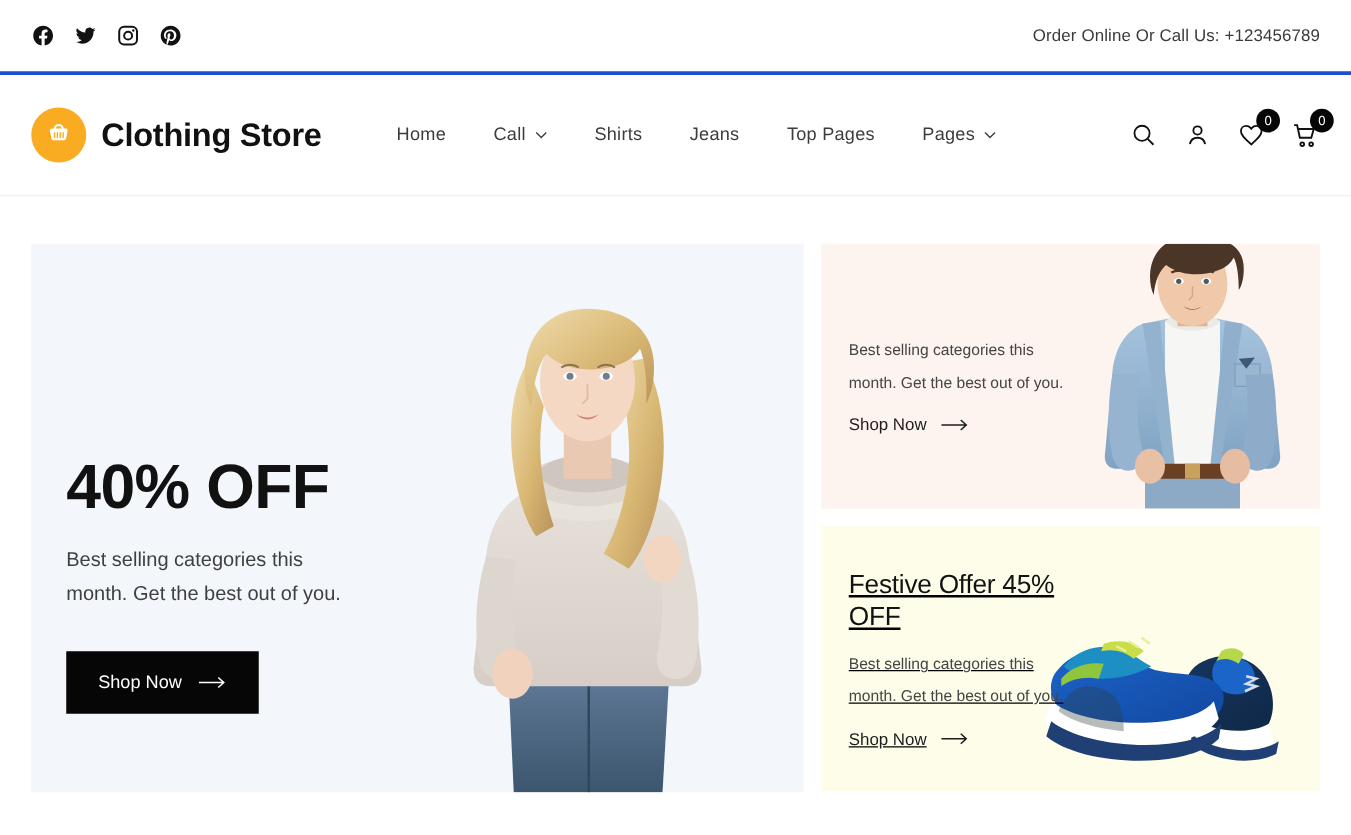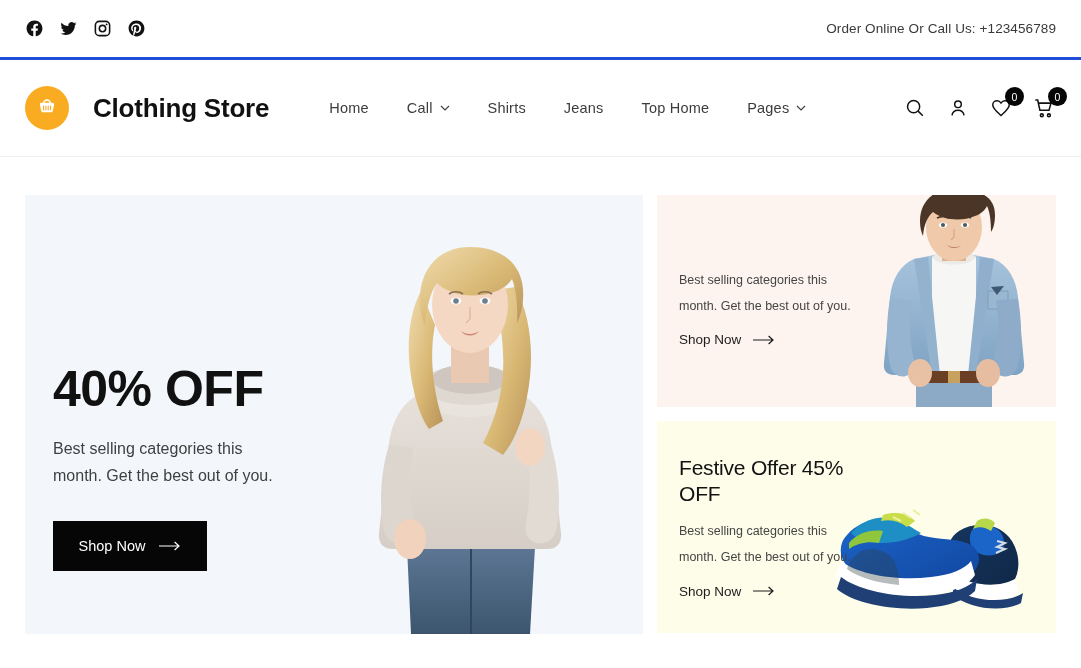--- a/index.html
+++ b/index.html
@@ -44,21 +44,21 @@
     display: flex;
     align-items: center;
     padding: 0 25px;
     background: #fff;
     border-bottom: 1px solid #f0f0f0;
     position: relative;
   }
   .brand {
     display: flex;
     align-items: center;
-    gap: 24px;
+    gap: 12px;
     cursor: pointer;
   }
   .brand-mark {
     width: 44px; height: 44px;
     border-radius: 50%;
     background: #f9ac22;
     display: flex; align-items: center; justify-content: center;
   }
   .brand-name {
     font-size: 26px;
@@ -179,21 +179,21 @@
     flex: 1;
   }
   .promo {
     height: 212px;
     position: relative;
     overflow: hidden;
     display: flex;
     align-items: center;
   }
   .promo-1 { background: #fdf4ef; }
-  .promo-2 { background: #fdfde9; }
+  .promo-2 { background: #fdfde9; text-decoration: underline; }
   .promo-copy {
     position: relative;
     z-index: 2;
     padding-left: 22px;
     width: 205px;
   }
   .promo-title {
     font-size: 21px;
     font-weight: 400;
     color: #121212;
@@ -274,21 +274,21 @@
           <path d="M1 1l4 4 4-4"></path>
         </svg>
     </div>
     <div class="nav-item">
       <span>Shirts</span>
     </div>
     <div class="nav-item">
       <span>Jeans</span>
     </div>
     <div class="nav-item">
-      <span>Top Home</span>
+      <span>Top Pages</span>
     </div>
     <div class="nav-item">
       <span>Pages</span>
       <svg class="chev" viewBox="0 0 10 6" fill="none" stroke="#3c3c3c" stroke-width="1.1">
           <path d="M1 1l4 4 4-4"></path>
         </svg>
     </div>
   </div>
 
   <div class="header-actions">

